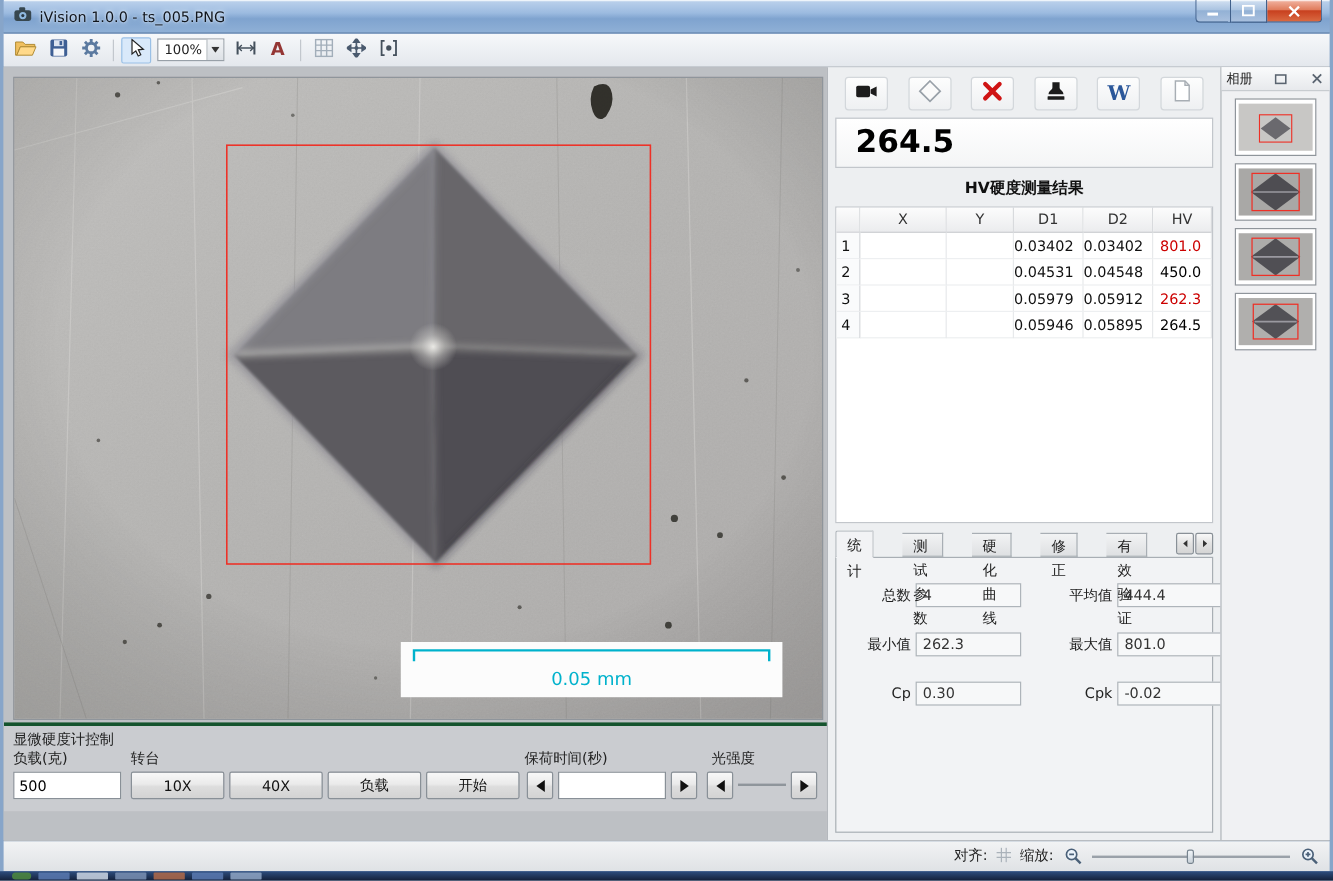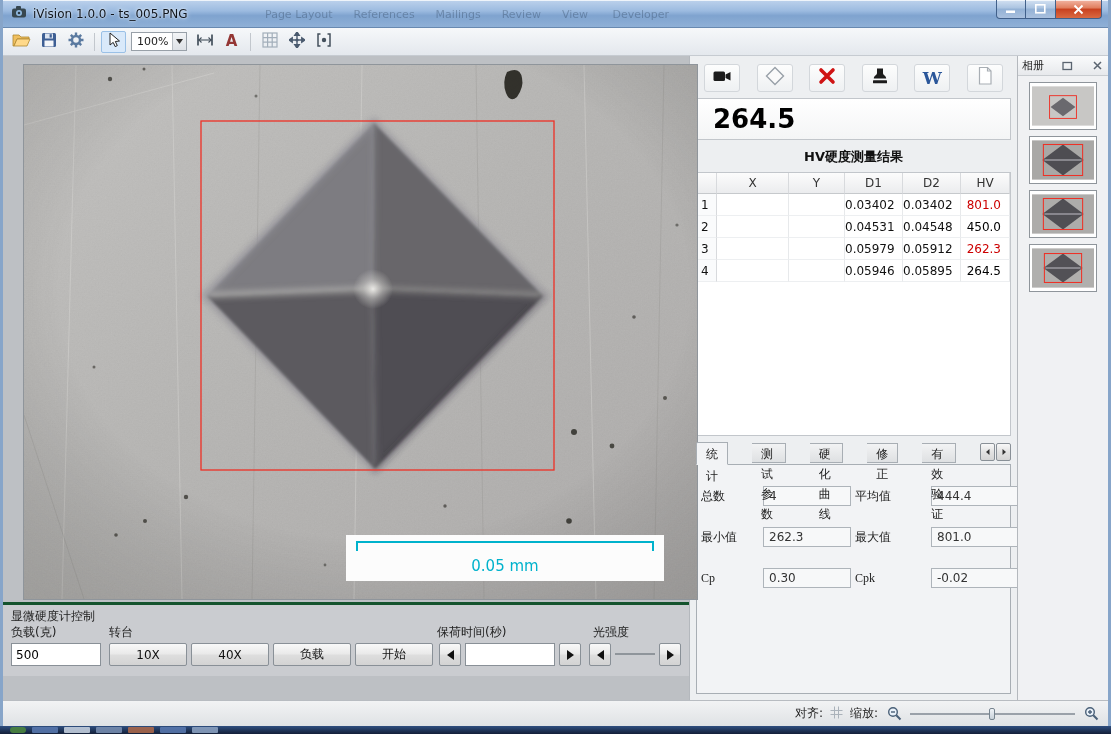--- a/index.html
+++ b/index.html
@@ -42,21 +42,21 @@
   .zoom-combo { display:flex; align-items:center; height:19px; border:1px solid #98a0a8;
     background:#fff; margin:0 3px; }
   .zval { width:40px; font-size:11px; padding-left:5px; color:#222; }
   .zarrow { width:14px; height:100%; display:flex; align-items:center; justify-content:center;
     border-left:1px solid #b8bec4; background:linear-gradient(#f2f4f6,#dde1e6); }
   .a-glyph { font-size:15px; font-weight:bold; color:#943634; line-height:1; }
 
   
   .workspace { flex:1; display:flex; min-height:0; background:#bfc2c6; }
   .left-col { width:686px; flex:none; position:relative; background:#bdc0c4; }
-  .viewport { position:absolute; left:20px; top:8px; width:675px; height:536px;
+  .viewport { position:absolute; left:8px; top:8px; width:675px; height:536px;
     border:1px solid #8f959b; background:#b2b1af; }
   .viewport svg { width:100%; height:100%; display:block; }
 
   
   .ctrl-panel { position:absolute; left:0; top:546px; width:686px; height:74px;
     background:#caccd0; border-top:3px solid #14532d; }
   .ctrl-title { position:absolute; left:8px; top:3px; font-size:12px; color:#222; }
   .clabel { position:absolute; top:19px; font-size:12px; color:#222; }
   .cinput { position:absolute; top:38px; height:23px; background:#fff; border:1px solid #899097;
     font-size:12px; padding:0 4px; font-family:inherit; }
@@ -83,34 +83,34 @@
   .rp-table { height:264px; flex:none; background:#fff; border:1px solid #c2c6cb;
     overflow:hidden; font-size:12px; }
   .trr { display:grid; grid-template-columns:20px 72px 56px 58px 58px 1fr; }
   .th { height:21px; line-height:21px; text-align:center; color:#333;
     background:linear-gradient(#fcfcfc,#ebecee); border-right:1px solid #d8dadd;
     border-bottom:1px solid #c6c9cc; }
   .td { height:22px; line-height:22px; border-right:1px solid #e7e9eb;
     border-bottom:1px solid #edeff1; color:#111; }
   .td.rownum { background:#fafbfc; border-right:1px solid #d8dadd; padding-left:4px; }
   .td.cnum { text-align:right; padding-right:8px; }
-  .rp-tabs { display:flex; align-items:center; margin-top:5px; height:23px; position:relative; z-index:2;gap:24px; }
+  .rp-tabs { display:flex; align-items:flex-end; margin-top:5px; height:23px; position:relative; z-index:2;gap:24px; }
   .tab { height:20px; line-height:20px; padding:0 9px; font-size:12px; color:#222;
     background:linear-gradient(#f2f3f4,#dee0e2); border:1px solid #a8aeb4; border-left:none; }
   .tab.first { border-left:1px solid #a8aeb4; border-radius:2px 0 0 0; }
   .tab.active { height:23px; line-height:22px; background:#f2f3f5; border-left:1px solid #a8aeb4;
     border-bottom:1px solid #f2f3f5; margin-bottom:-1px; }
   .tab-scroll { margin-left:auto; display:flex; gap:1px; padding-bottom:2px; }
   .ts-btn { width:15px; height:18px; display:flex; align-items:center; justify-content:center;
     border:1px solid #899097; border-radius:2px;
     background:linear-gradient(#f8f8f8,#e2e2e2 50%,#d5d5d5); }
   .rp-stats { flex:1; background:#f2f3f5; border:1px solid #a8aeb4; padding:21px 0 0 4px;
     display:flex; flex-direction:column; gap:21px; }
   .stat-row { display:grid; grid-template-columns:58px 88px 72px 88px; column-gap:4px; align-items:center; }
-  .stat-label { font-size:12px; text-align:left; color:#222;font-family:Liberation Serif, serif; }
+  .stat-label { font-size:12px; text-align:right; color:#222; }
   .stat-input { height:20px; line-height:18px; background:#f7f8f9; border:1px solid #aeb4ba;
     font-size:12px; padding-left:5px; color:#333; }
 
   
   .album { flex:1; background:#f0f1f3; border-left:1px solid #b4b8bd; display:flex; flex-direction:column; }
   .album-header { height:20px; flex:none; display:flex; align-items:center; gap:16px; padding:0 4px;
     font-size:11px; color:#222; background:linear-gradient(#fafbfc,#e7e9ec);
     border-bottom:1px solid #c8ccd0; }
   .album-title { flex:1; }
   .ah-btn { width:14px; height:14px; display:flex; align-items:center; justify-content:center; }
@@ -143,21 +143,20 @@
   <div class="titlebar">
     <span>
       <svg width="16" height="16">
             <rect x="1" y="4.5" width="14" height="9" rx="2" fill="#37474f"></rect>
             <rect x="5" y="2" width="5" height="3.5" rx="1" fill="#37474f"></rect>
             <circle cx="8" cy="9" r="3" fill="#8fb9e0"></circle>
             <circle cx="8" cy="9" r="1.3" fill="#2a3a46"></circle>
           </svg>
     </span>
     <span class="title-text">iVision 1.0.0 - ts_005.PNG</span>
-    <span class="ghost">Page Layout      References      Mailings      Review      View       Developer</span>
     <div class="win-btns">
       <div class="wbtn first">
             <svg width="10" height="10">
               <rect y="6.5" width="9" height="2.5" fill="#fff"></rect>
             </svg>
           </div>
       <div class="wbtn">
             <svg width="11" height="10">
               <rect x="0.8" y="0.8" width="9" height="8" fill="none" stroke="#fff" stroke-width="1.6"></rect>
             </svg>

